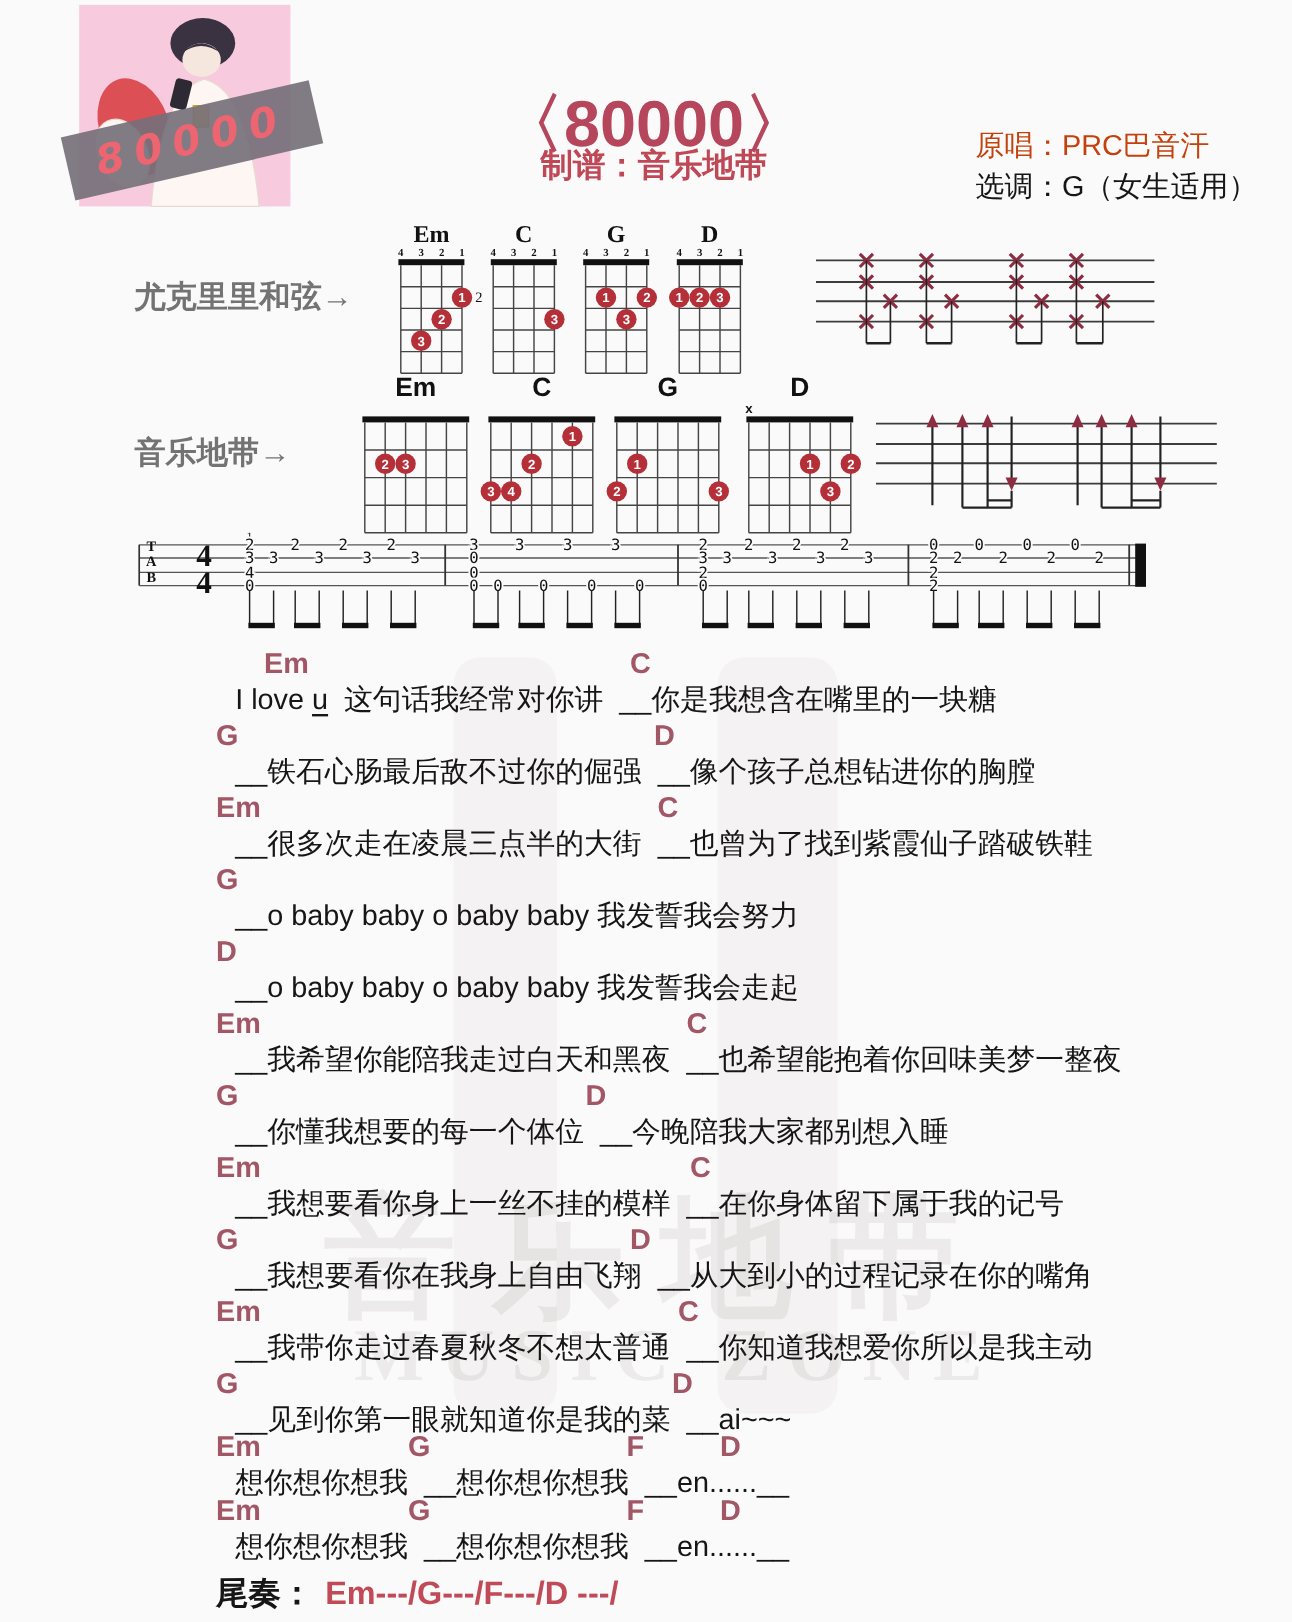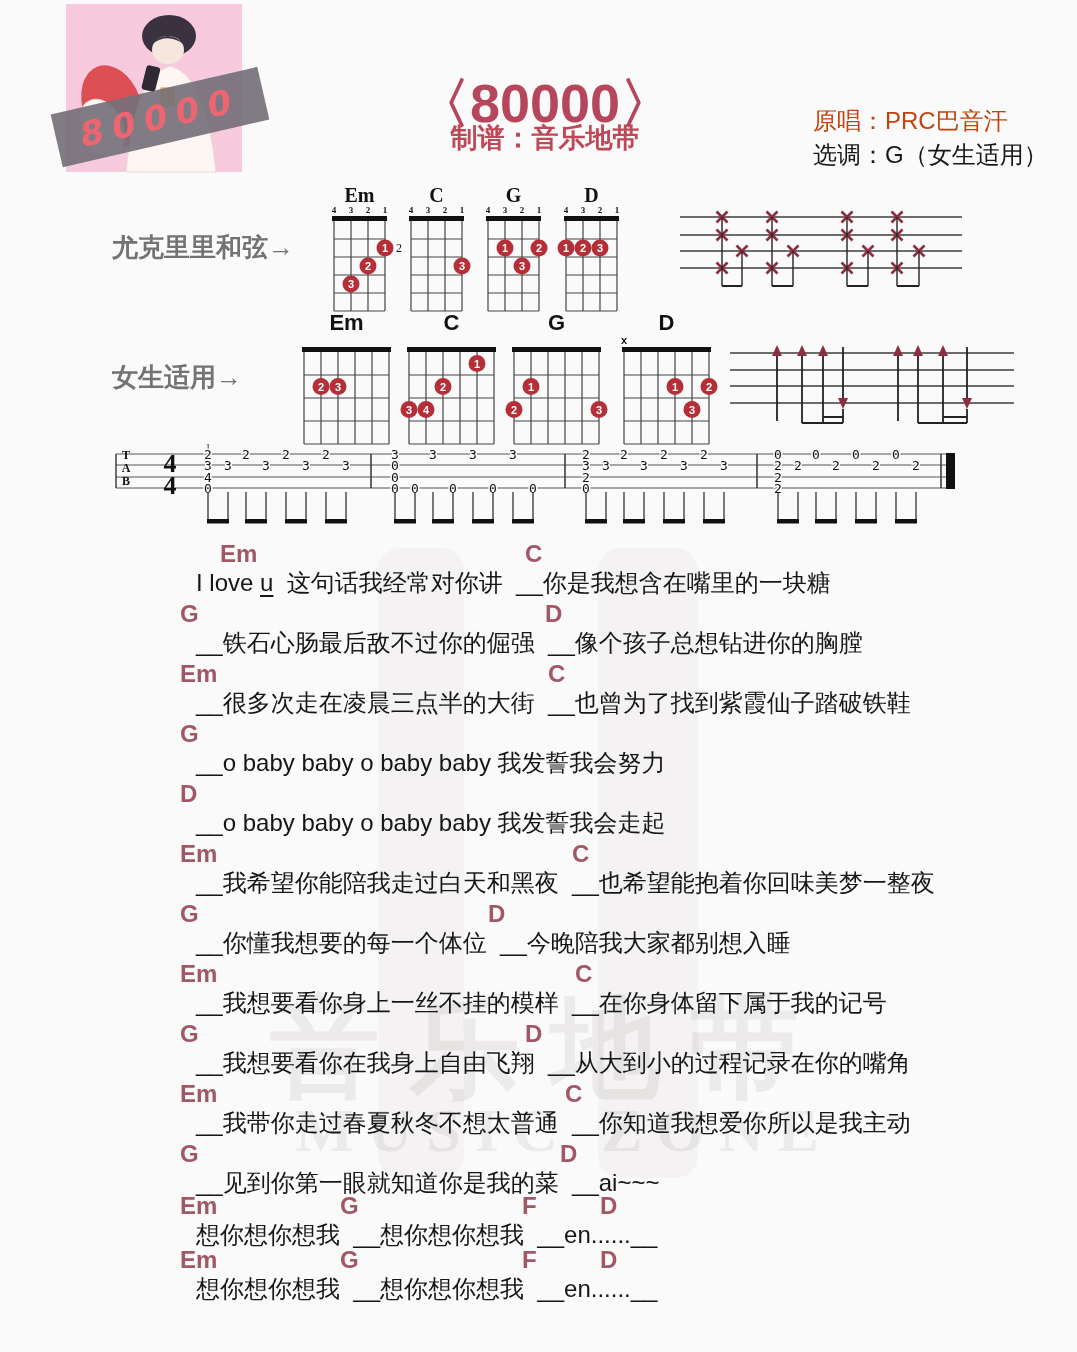--- a/index.html
+++ b/index.html
@@ -81,21 +81,21 @@
       <span data-name="logo-banner-text">80000</span>
     </div>
   </div>
 
   <div class="title layer" data-name="song-title">〈80000〉</div>
   <div class="subtitle layer" data-name="transcriber-credit">制谱：音乐地带</div>
   <div class="artist layer" data-name="original-artist">原唱：PRC巴音汗</div>
   <div class="keyline layer" data-name="key-info">选调：G（女生适用）</div>
 
   <div class="sec-label layer" id="uke-label" data-name="ukulele-section-label">尤克里里和弦→</div>
-  <div class="sec-label layer" id="gtr-label" data-name="guitar-section-label">女生适用→</div>
+  <div class="sec-label layer" id="gtr-label" data-name="guitar-section-label">音乐地带→</div>
 
   <div id="uke-diagrams" class="layer" data-name="ukulele-chord-diagrams">
       <svg width="82" height="132" style="position:absolute;left:325px;top:186px;" data-name="ukulele-chord-diagram-Em">
         <text x="34.5" y="16" class="dg-title" text-anchor="middle">Em</text>
         <text x="9" y="27" class="dg-strnum" text-anchor="middle">4</text>
         <text x="26" y="27" class="dg-strnum" text-anchor="middle">3</text>
         <text x="43" y="27" class="dg-strnum" text-anchor="middle">2</text>
         <text x="60" y="27" class="dg-strnum" text-anchor="middle">1</text>
         <rect x="7" y="30" width="55" height="5" fill="#111"></rect>
         <line x1="9" y1="35" x2="9" y2="125" stroke="#444" stroke-width="1.2"></line>
@@ -516,13 +516,16 @@
       </div>
       <div class="pair" data-name="lyric-line" style="top: 706px;">
         <span class="chord" data-name="chord-label-Em" style="left: 0px;">Em</span>
         <span class="chord" data-name="chord-label-G" style="left: 160px;">G</span>
         <span class="chord" data-name="chord-label-F" style="left: 342px;">F</span>
         <span class="chord" data-name="chord-label-D" style="left: 420px;">D</span>
         <div class="lyric" data-name="lyric-text"><span>想你想你想我  __想你想你想我  __en......__</span></div>
       </div>
     </div>
 
+  <div id="outro" data-name="outro-line">
+    <span class="lbl" data-name="outro-label">尾奏：</span><span class="val" data-name="outro-chords">Em---/G---/F---/D ---/</span>
+  </div>
 </div>
 
 </body></html>

